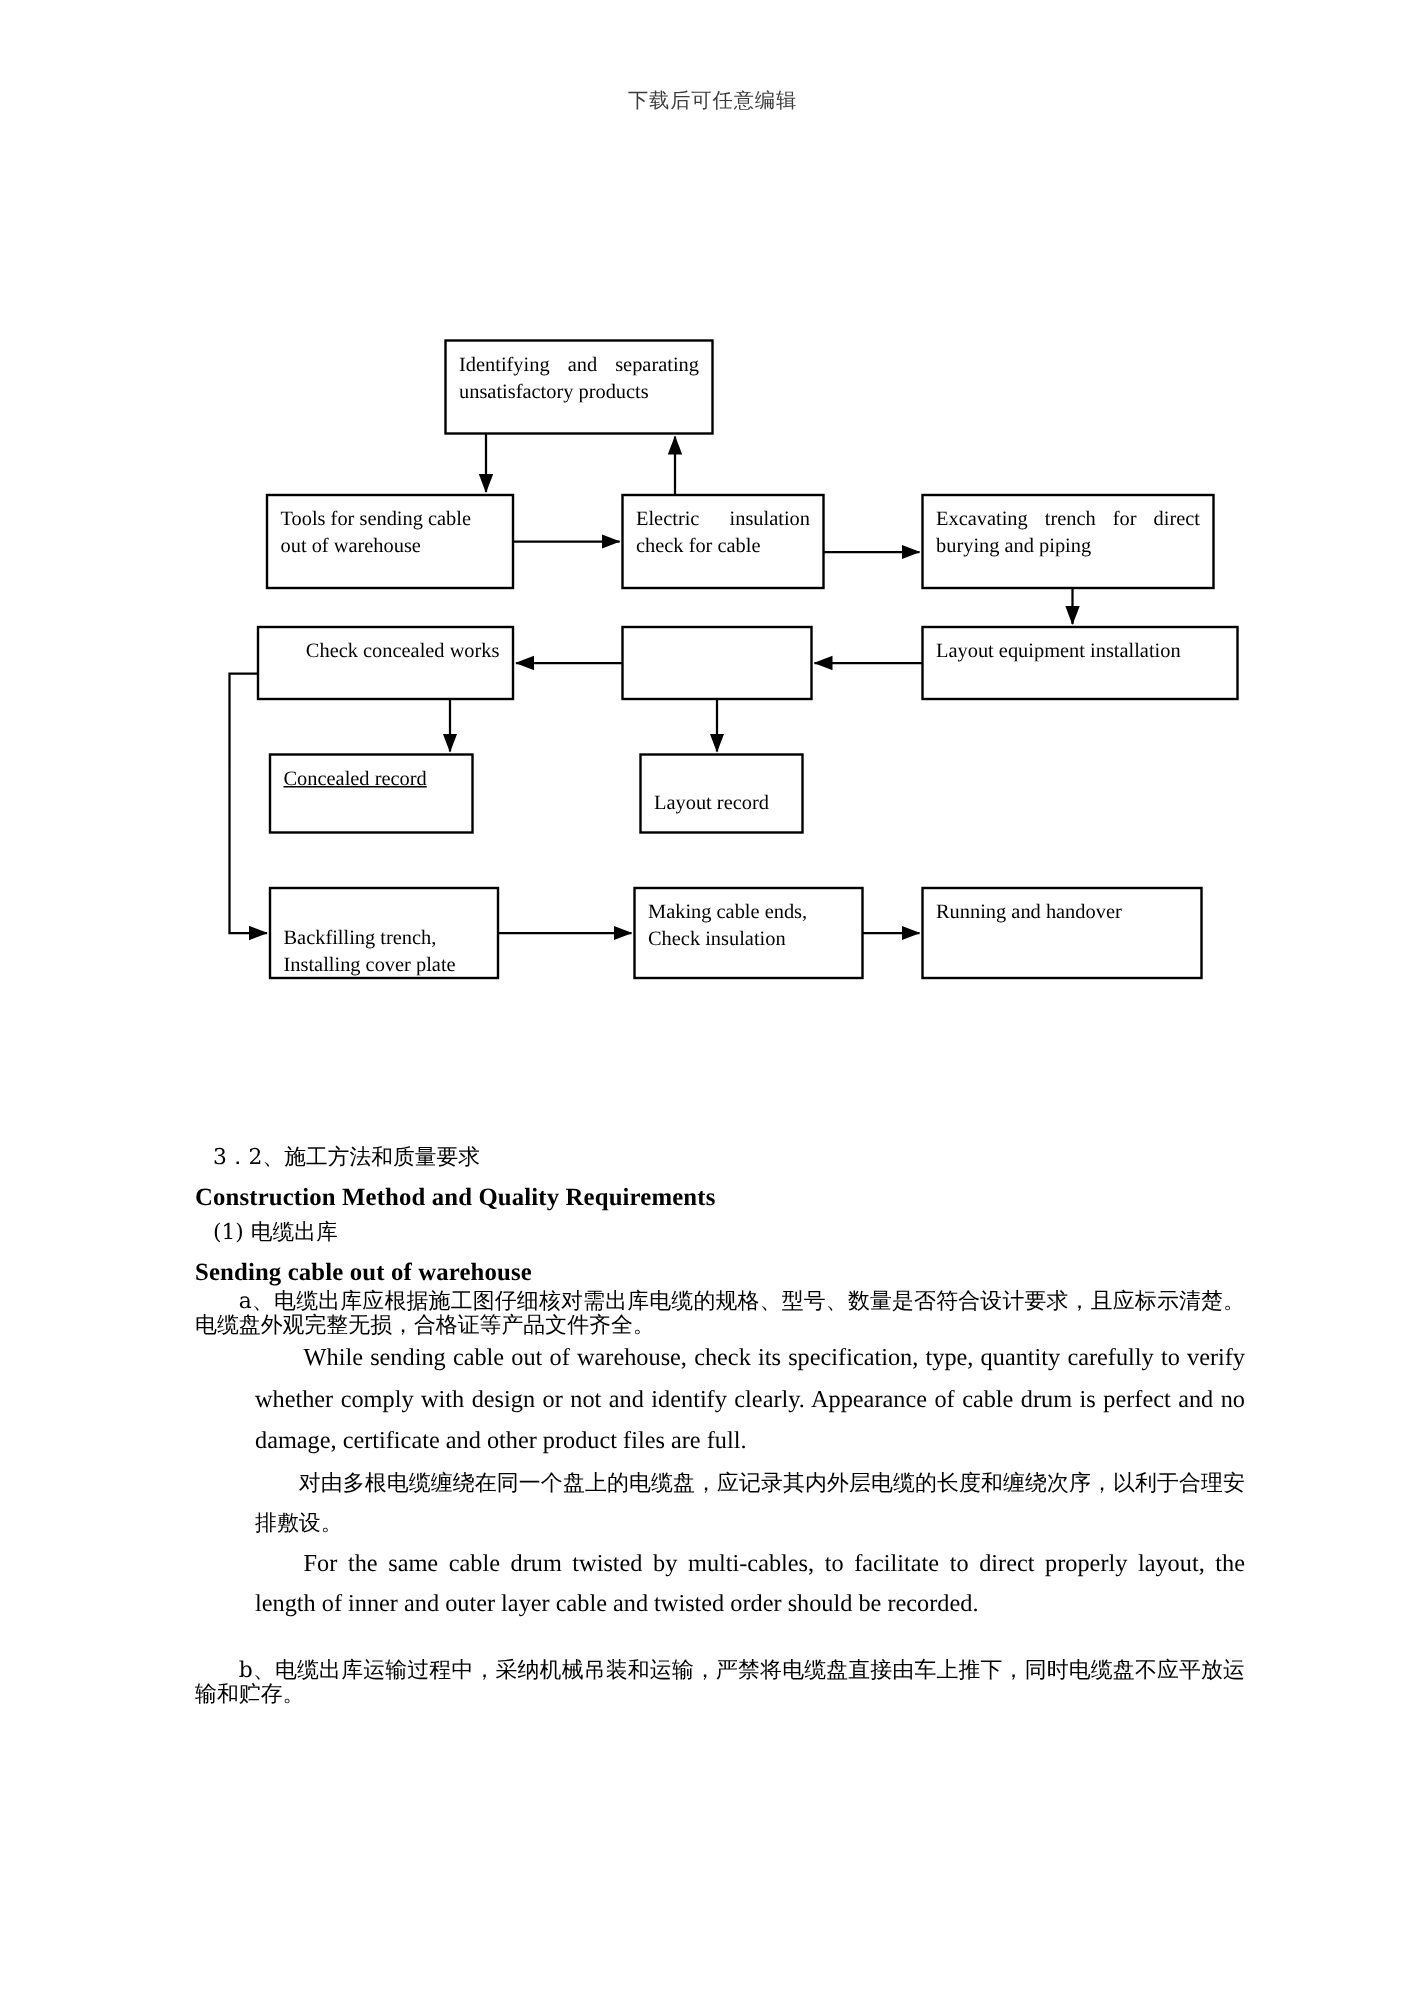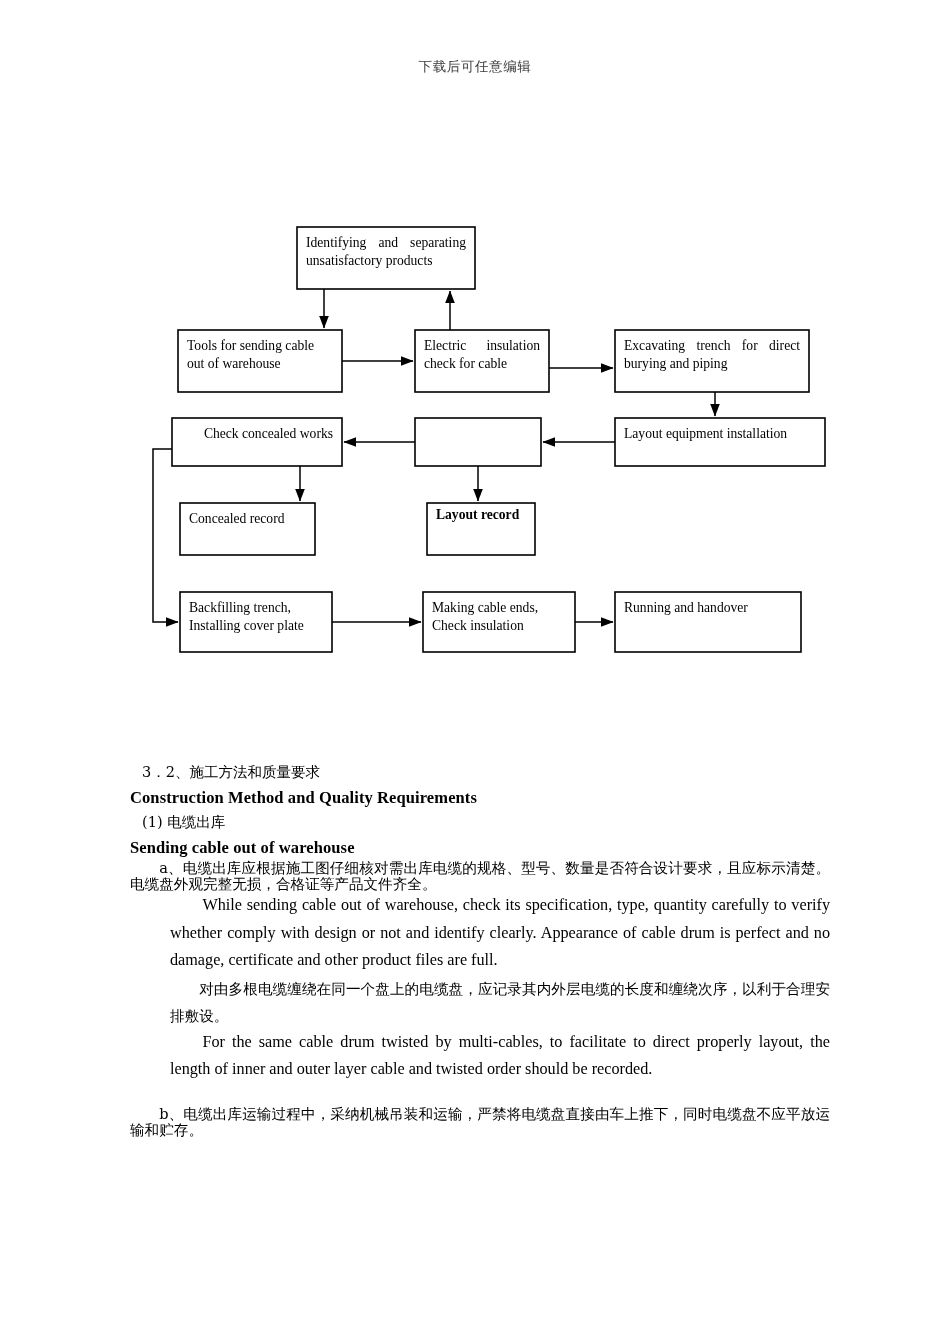--- a/index.html
+++ b/index.html
@@ -171,23 +171,23 @@
         <path d="M575,407 L613,407" marker-end="url(#arrow)"></path>
       </g>
     </svg>
 
     <div class="fc-label" style="left:297px; top:12px; width:178px; height:62px;">Identifying and separating unsatisfactory products</div>
     <div class="fc-label single" style="left:178px; top:115px; width:164px; height:62px;">Tools for sending cable out of warehouse</div>
     <div class="fc-label" style="left:415px; top:115px; width:134px; height:62px;">Electric insulation check for cable</div>
     <div class="fc-label" style="left:615px; top:115px; width:194px; height:62px;">Excavating trench for direct burying and piping</div>
     <div class="fc-label single" style="left:172px; top:203px; width:170px; height:48px;text-align:right;">Check concealed works</div>
     <div class="fc-label single" style="left:615px; top:203px; width:210px; height:48px;">Layout equipment installation</div>
-    <div class="fc-label single" style="left:180px; top:288px; width:135px; height:52px;">Concealed record</div>
-    <div class="fc-label single" style="left:427px; top:284px; width:108px; height:52px;font-weight:bold;">Layout record</div>
-    <div class="fc-label single" style="left:180px; top:377px; width:152px; height:60px;">Backfilling trench, Installing cover plate</div>
+    <div class="fc-label single" style="left:180px; top:288px; width:135px; height:52px;text-decoration:underline;">Concealed record</div>
+    <div class="fc-label single" style="left:427px; top:304px; width:108px; height:52px;">Layout record</div>
+    <div class="fc-label single" style="left:180px; top:394px; width:152px; height:60px;">Backfilling trench, Installing cover plate</div>
     <div class="fc-label single" style="left:423px; top:377px; width:152px; height:60px;">Making cable ends, Check insulation</div>
     <div class="fc-label single" style="left:615px; top:377px; width:186px; height:60px;">Running and handover</div>
   </div>
 
   <div class="content">
 
     <div class="line-cn indent-sm">3．2、施工方法和质量要求</div>
 
     <div class="heading-en">Construction Method and Quality Requirements</div>
 

